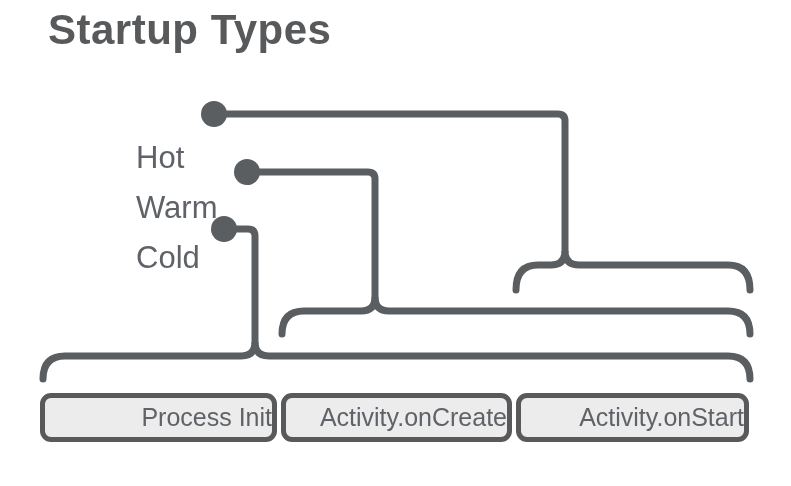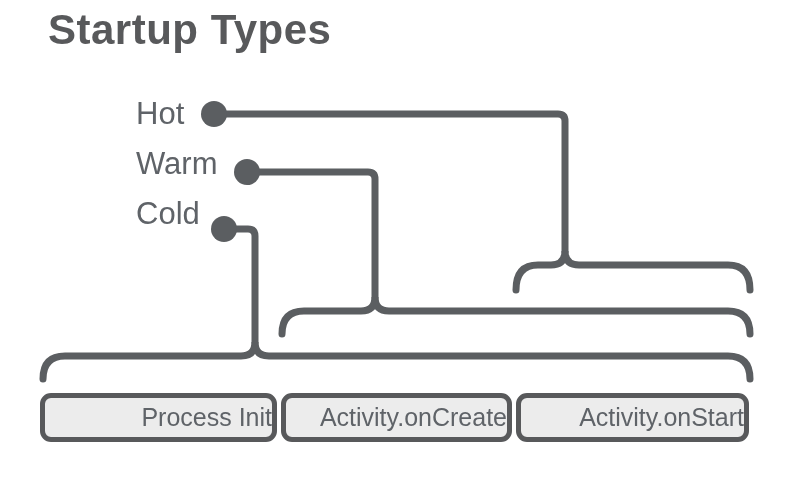--- a/index.html
+++ b/index.html
@@ -39,20 +39,21 @@
     stroke-width: 7;
     stroke-linecap: round;
   }
   .type-label {
     position: absolute;
     left: 136px;
     font-size: 31px;
     line-height: 36px;
     color: #5f6368;
     white-space: nowrap;
+    margin-top: 44px;
   }
   .label-hot  { top: 96px; }
   .label-warm { top: 146px; }
   .label-cold { top: 196px; }
   .stage-box {
     position: absolute;
     top: 393px;
     height: 49px;
     box-sizing: border-box;
     background: #ececec;

